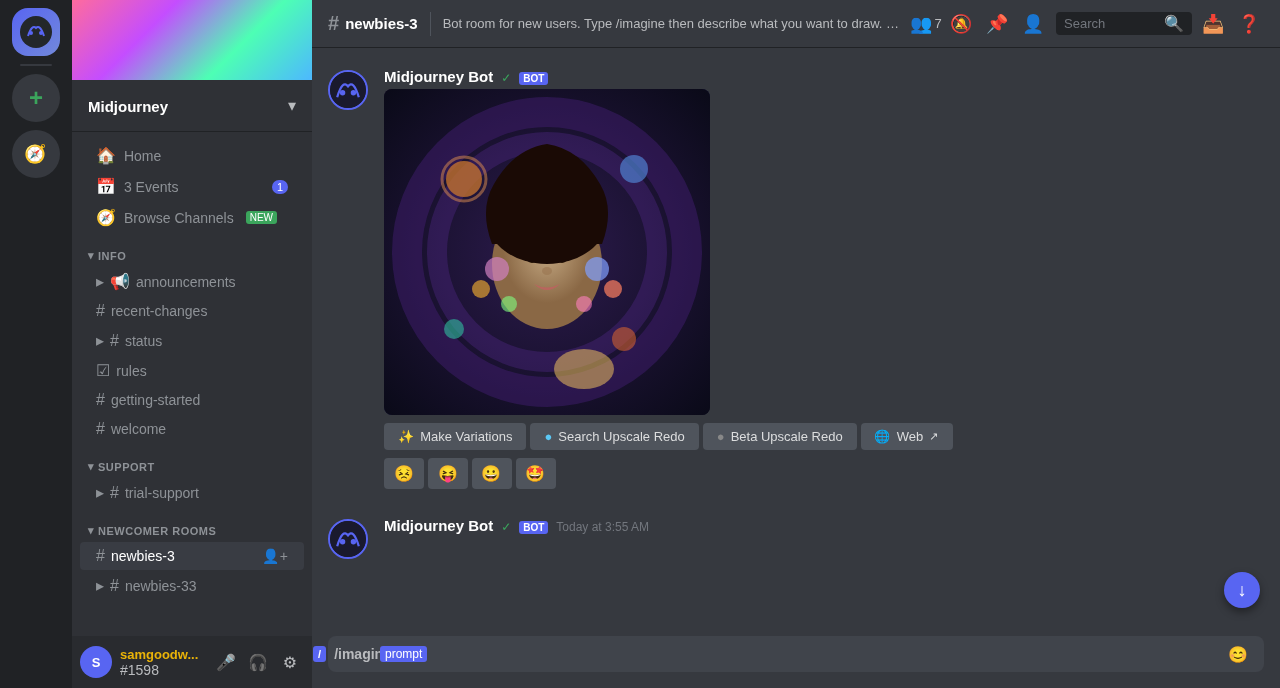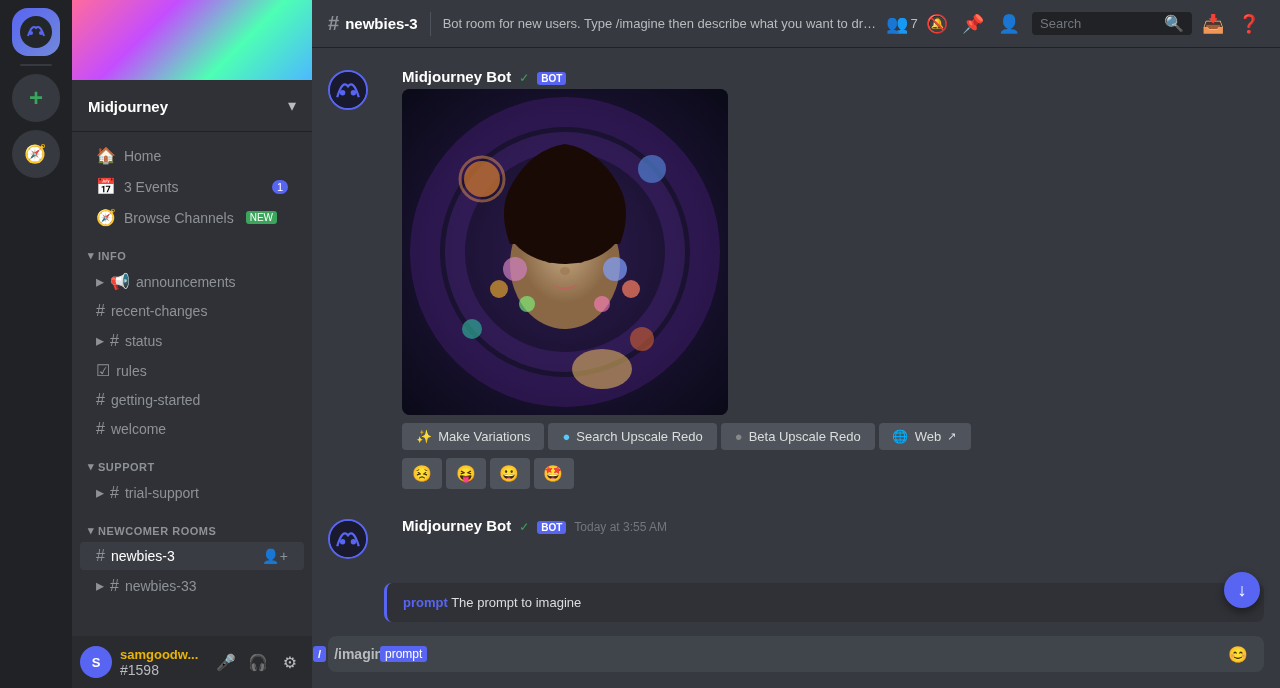--- a/index.html
+++ b/index.html
@@ -126,21 +126,21 @@
     .channel-topic { color: #b9bbbe; font-size: 13px; flex: 1; white-space: nowrap; overflow: hidden; text-overflow: ellipsis; }
     .header-actions { display: flex; align-items: center; gap: 8px; margin-left: auto; }
     .header-btn {
       width: 28px; height: 28px; display: flex; align-items: center;
       justify-content: center; color: #b9bbbe; cursor: pointer;
       font-size: 18px; border-radius: 4px;
     }
     .search-bar {
       display: flex; align-items: center; gap: 4px;
       background: #202225; border-radius: 4px;
-      padding: 2px 8px; width: 160px;
+      padding: 2px 8px; width: 136px;
     }
     .search-bar input {
       background: none; border: none; outline: none;
       color: #dcddde; font-size: 13px; width: 100%;
     }
     .search-bar input::placeholder { color: #72767d; }
 
     
     .messages-area {
       flex: 1; overflow-y: auto; padding: 16px;
@@ -153,21 +153,21 @@
     .message-avatar {
       width: 40px; height: 40px; border-radius: 50%;
       flex-shrink: 0; margin-top: 2px;
       display: flex; align-items: center; justify-content: center;
       font-size: 18px; overflow: hidden;
     }
     .avatar-img-midjourney {
       background: #1a1a2e;
       border: 2px solid #5865f2;
     }
-    .message-content { flex: 1; margin-left: 18px; }
+    .message-content { flex: 1; }
     .message-header { display: flex; align-items: baseline; gap: 8px; margin-bottom: 4px; }
     .message-author { font-weight: 600; color: #fff; font-size: 15px; }
     .bot-tag {
       background: #5865f2; color: white; font-size: 10px;
       padding: 1px 4px; border-radius: 3px; font-weight: 700;
     }
     .message-time { color: #72767d; font-size: 12px; }
     .message-text { color: #dcddde; font-size: 14px; line-height: 1.4; }
     .message-text strong { color: #fff; font-weight: 700; }
     .message-text .mention { color: #5865f2; cursor: pointer; }
@@ -505,27 +505,20 @@
         <div class="message-content">
           <div class="message-header">
             <span class="message-author">Midjourney Bot</span>
             <span class="check-icon verified-icon">✓</span>
             <span class="bot-tag">BOT</span>
             <span class="message-time">Today at 3:55 AM</span>
           </div>
         </div>
       </div>
 
-      <div style="padding: 4px 0 4px 56px; margin-top: 4px;">
-        <div class="prompt-preview">
-          <span class="prompt-label">prompt</span>
-          <span> </span>
-          <span class="prompt-value">The prompt to imagine</span>
-        </div>
-      </div>
 
     </div>
 
     <div class="scroll-to-bottom">↓</div>
 
     <div class="input-area">
       <div class="message-input-container">
         <div class="input-left-icon">
           <div style="display:flex; align-items:center; gap:4px;">
             <span class="slash-tag">/</span>

